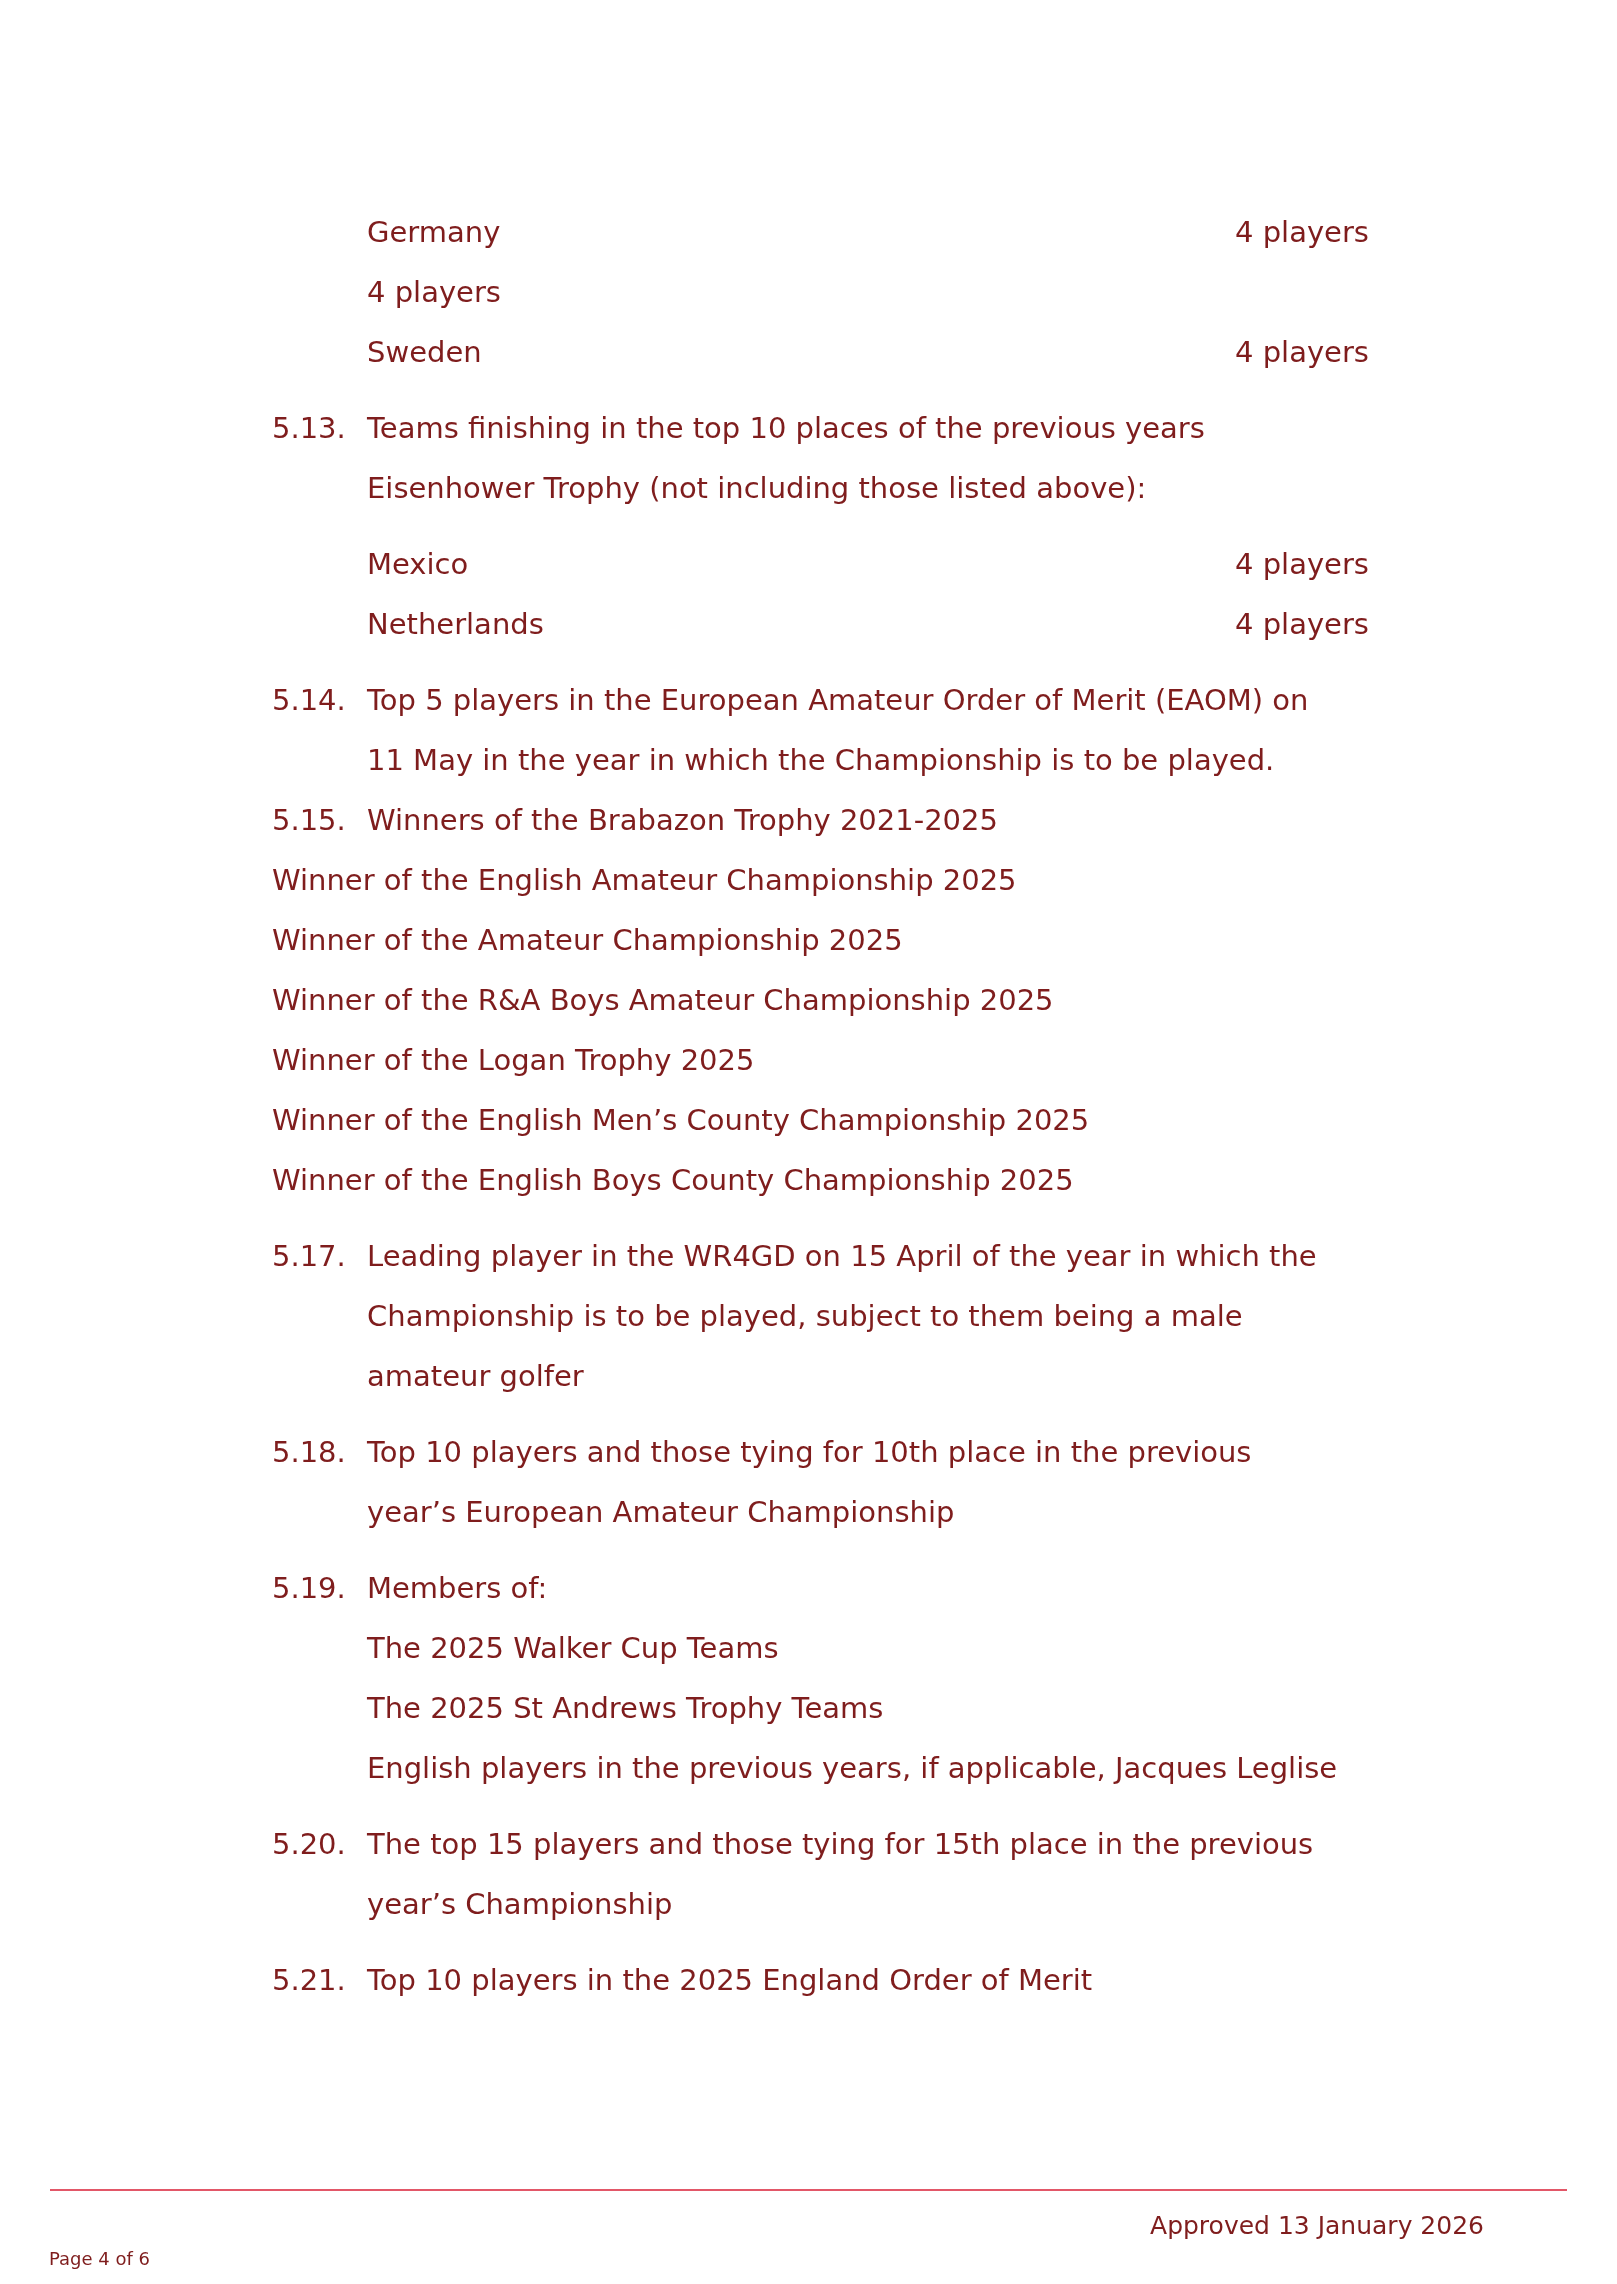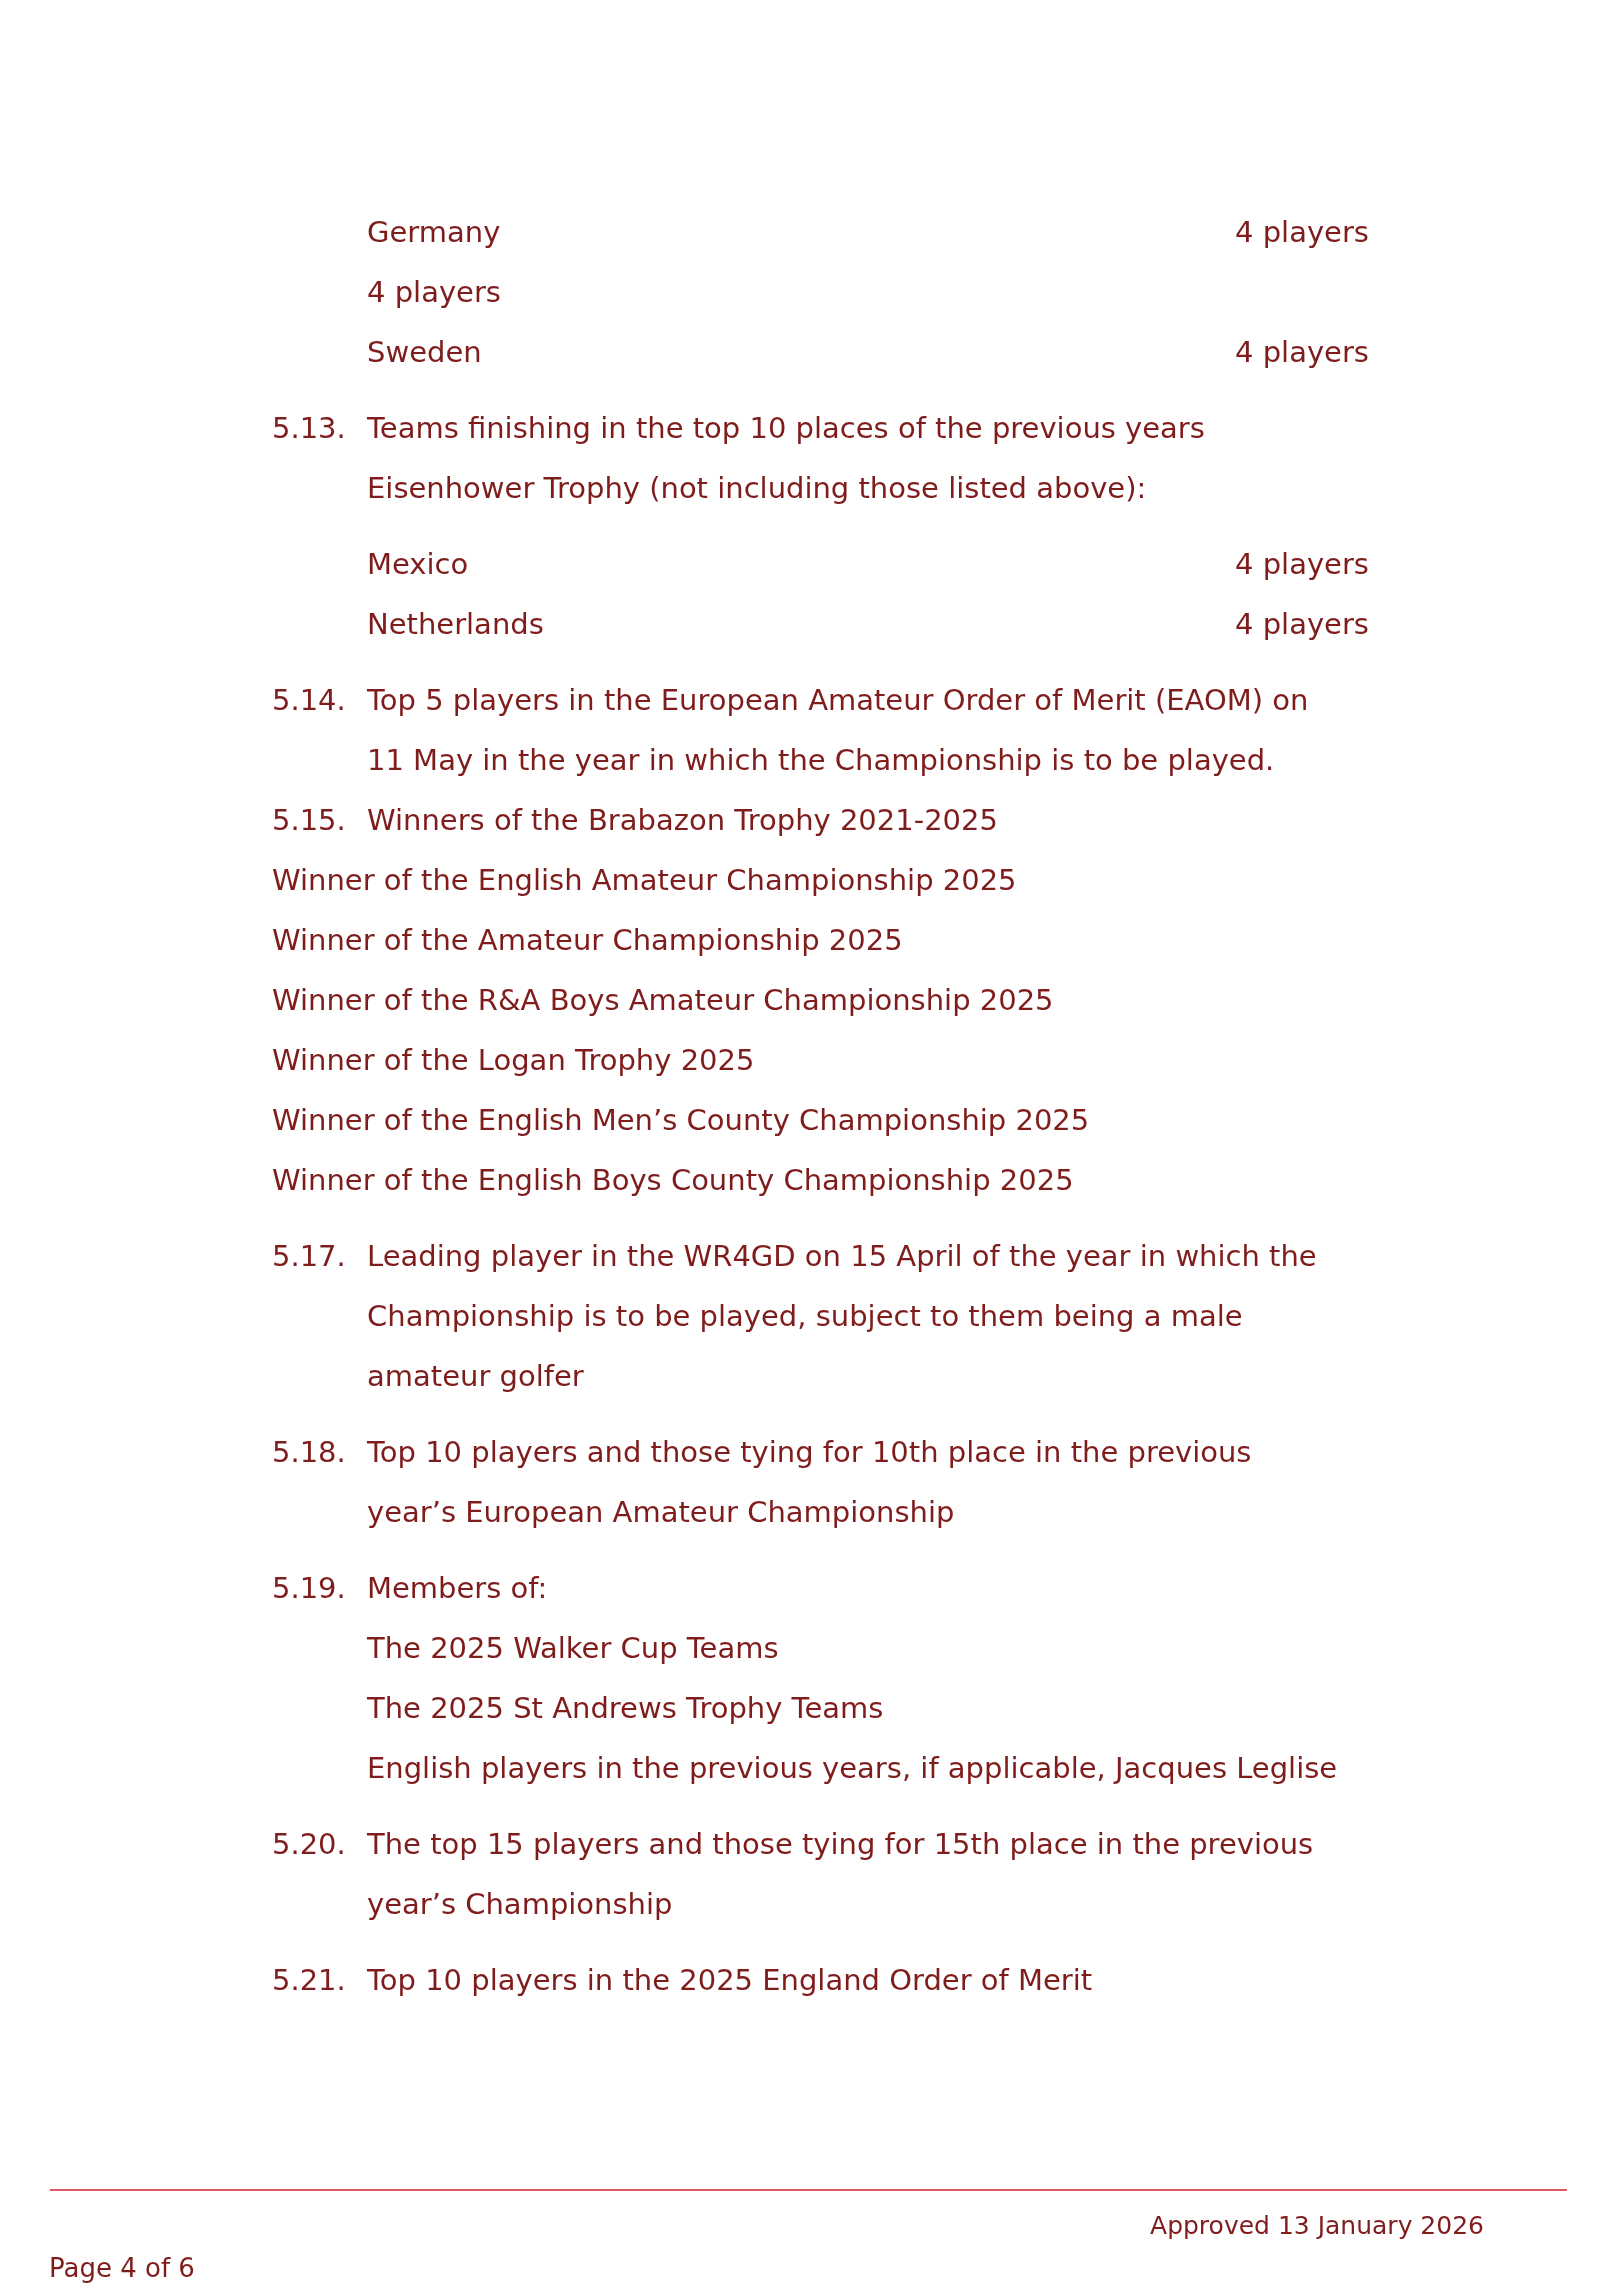--- a/index.html
+++ b/index.html
@@ -45,22 +45,22 @@
     right:133px;
     bottom:42px;
     font-size:25px;
     line-height:32px;
     white-space:nowrap;
     text-align:right;
   }
   .pagenum {
     position:absolute;
     left:49px;
-    bottom:0;
-    font-size:26px;
+    bottom:9px;
+    font-size:18px;
     line-height:32px;
     white-space:nowrap;
   }
 </style>
 </head>
 <body>
 
 <div class="page">
   <main class="content">
 

